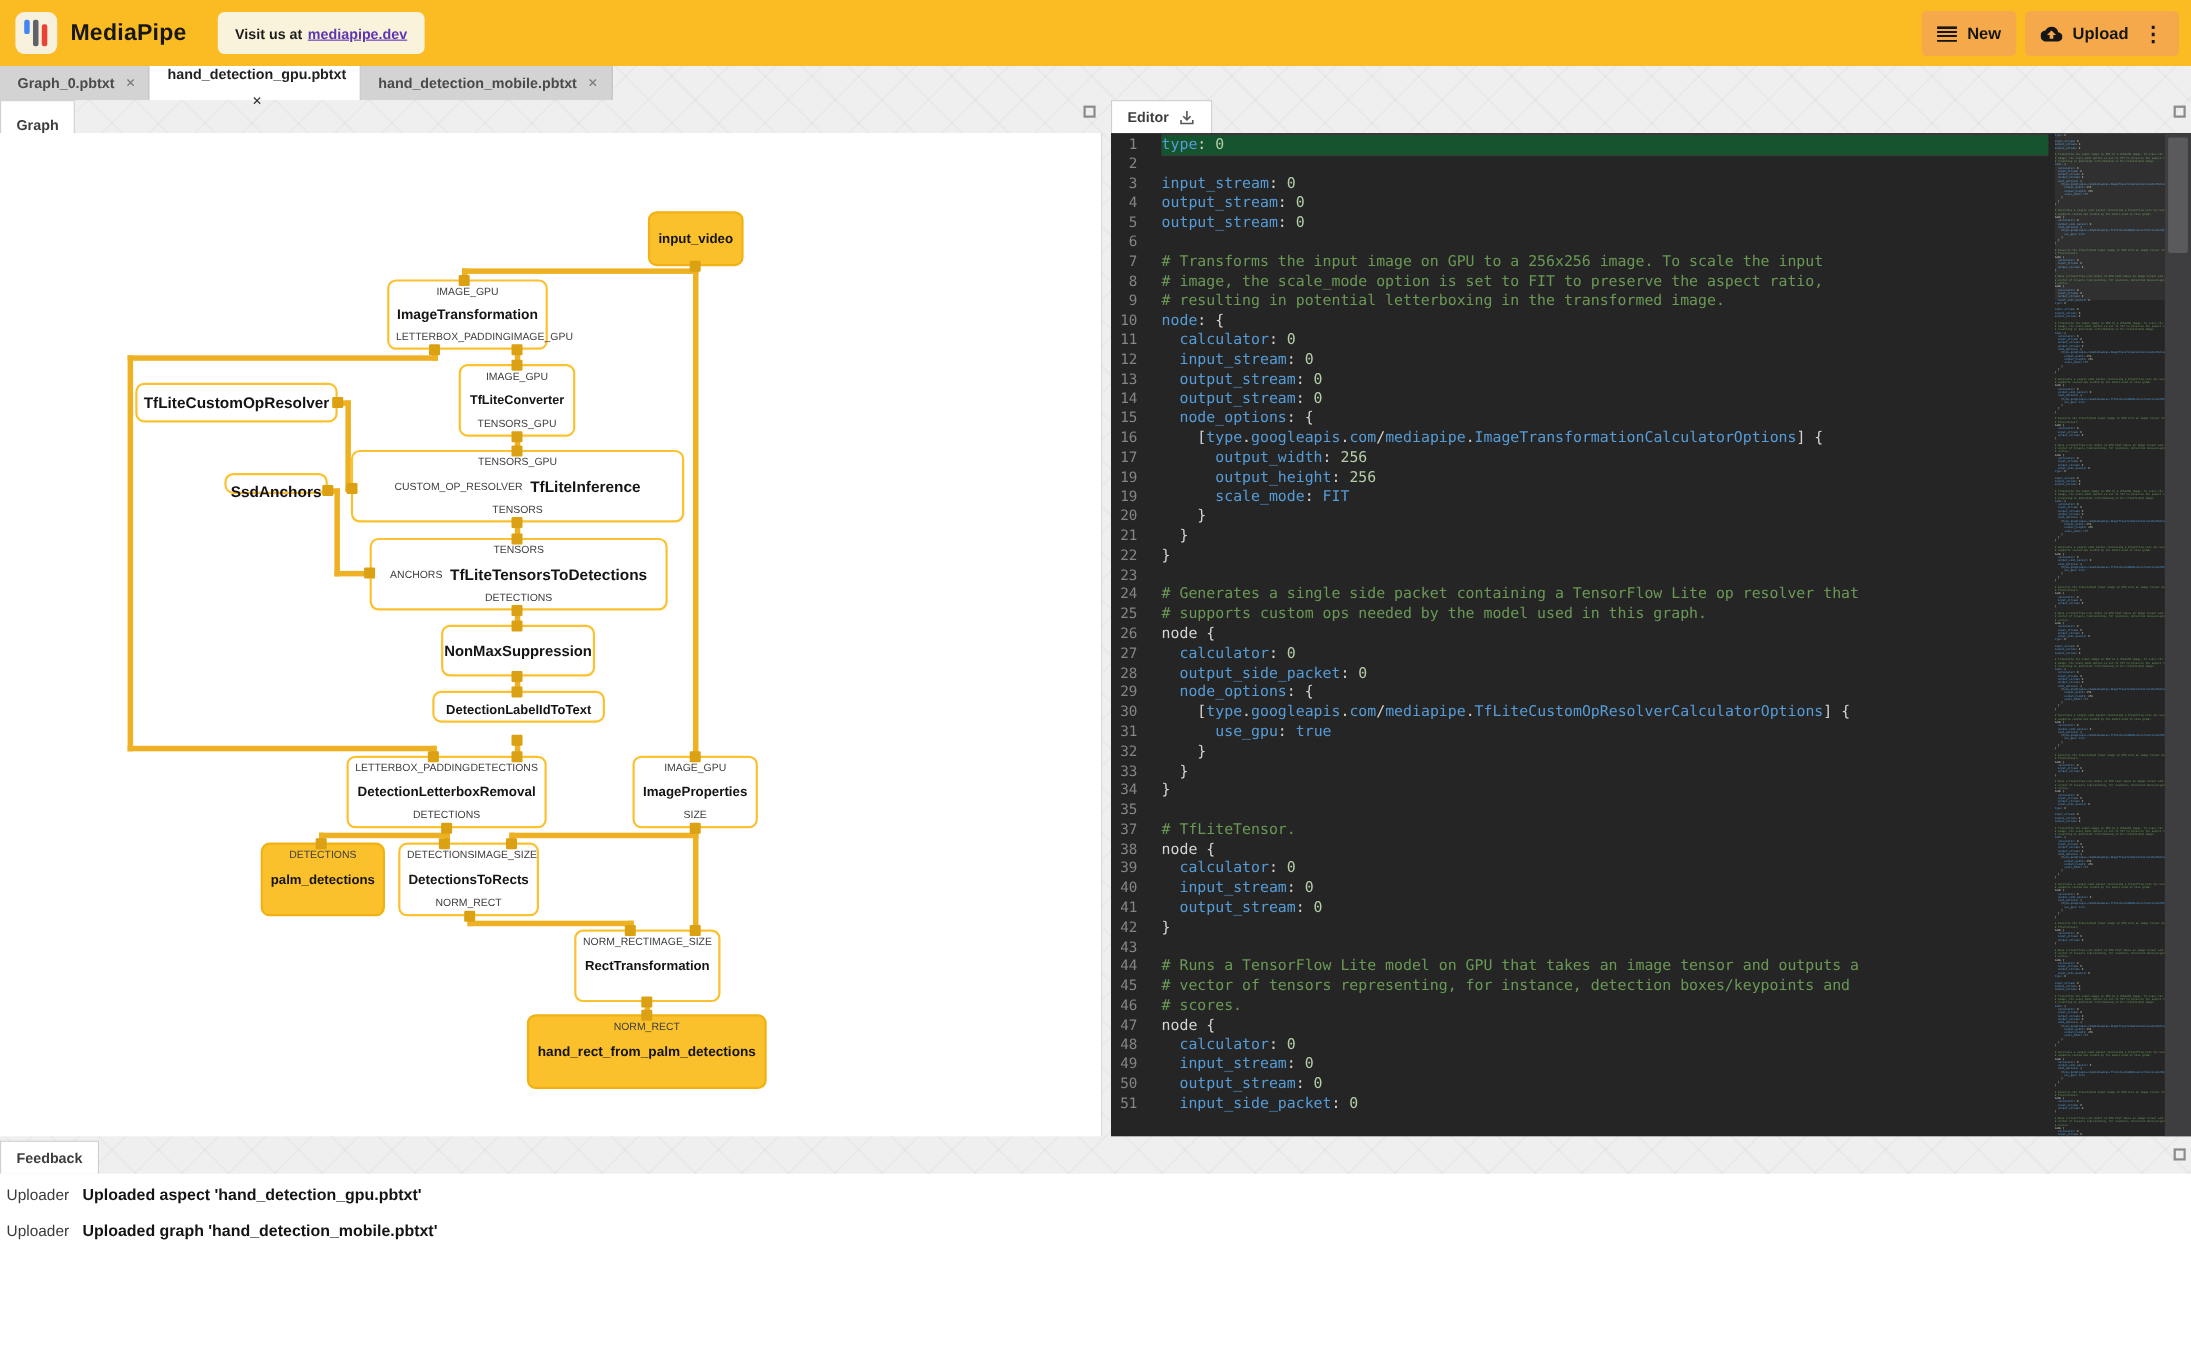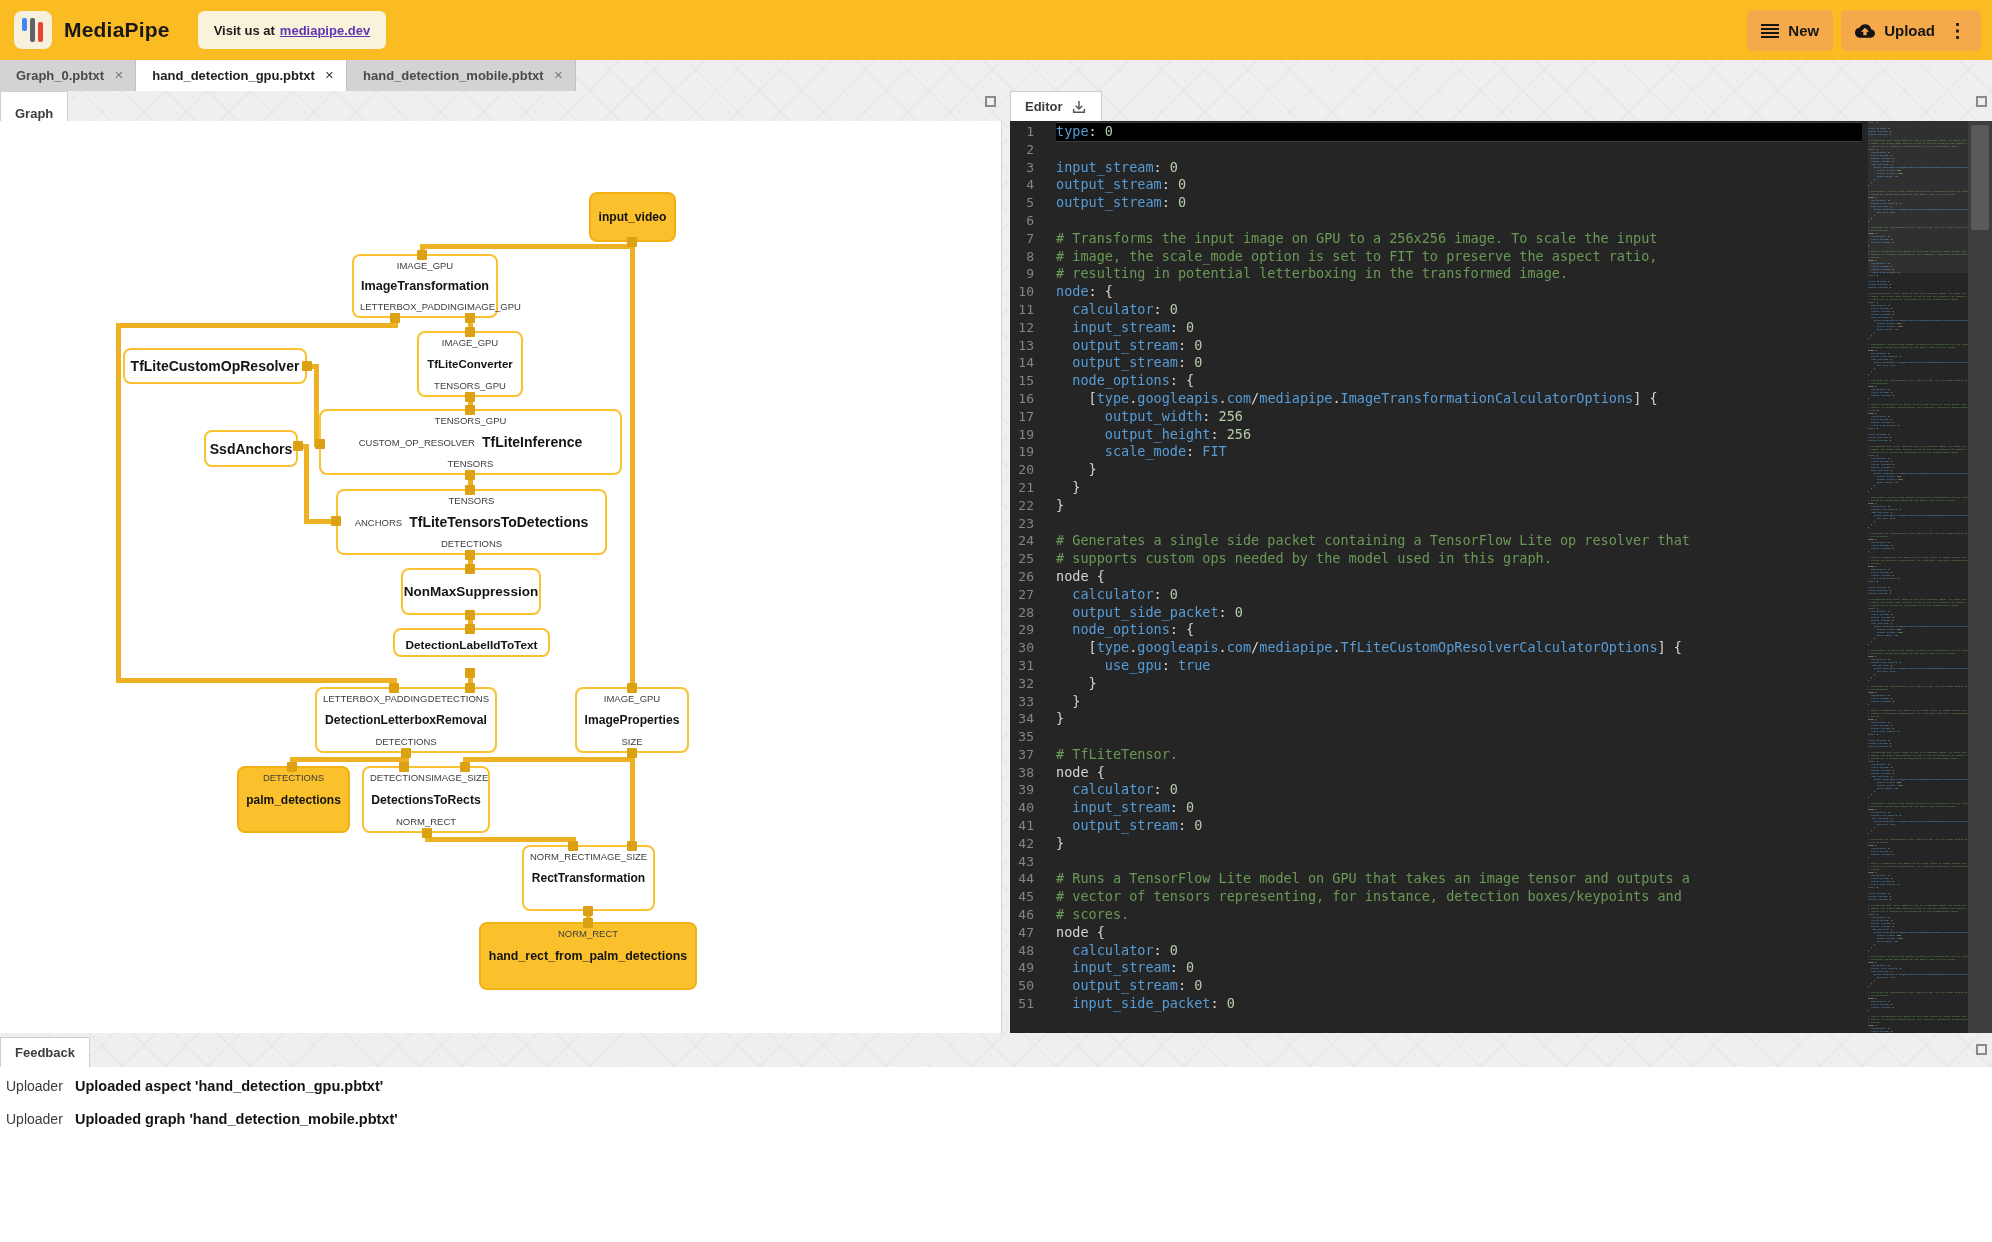--- a/index.html
+++ b/index.html
@@ -25,42 +25,42 @@
   .app-title{font-size:21px;font-weight:bold;color:#181818;margin-left:12px;letter-spacing:.2px;}
   .visit-pill{margin-left:28px;background:#FAF3DC;border-radius:6px;height:38px;display:flex;align-items:center;padding:0 16px;font-size:13px;font-weight:bold;color:#1c1c1c;}
   .visit-pill a{color:var(--link);margin-left:5px;text-decoration:underline;cursor:pointer;}
   .hdr-buttons{position:absolute;right:11px;top:10px;display:flex;gap:8px;}
   .hbtn{background:var(--btn);border-radius:5px;height:41px;display:flex;align-items:center;padding:0 14px;font-size:15px;font-weight:bold;color:#161616;cursor:pointer;gap:9px;}
   .icon-menu{width:18px;height:14px;background:repeating-linear-gradient(#161616 0 2px,transparent 2px 4px);}
   .kebab{font-size:19px;font-weight:bold;margin-left:4px;letter-spacing:0;}
   
   .file-tabs{position:absolute;left:0;top:60px;height:31px;display:flex;}
   .ftab{background:#D3D3D3;border-right:1px solid #c0c0c0;display:flex;align-items:center;padding:0 12px 0 16px;font-size:13px;font-weight:bold;color:#4a4a4a;cursor:pointer;gap:10px;}
-  .ftab.active{background:#fff;color:#1f1f1f;}
+  .ftab.active{background:#fff;color:#1f1f1f;flex-direction:column;}
   .ftab .x{font-size:11px;color:#777;font-weight:normal;cursor:pointer;}
   
   .ptab{position:absolute;height:30px;background:#fff;border:1px solid #cecece;border-bottom:none;display:flex;align-items:center;padding:0 14px;font-size:13px;font-weight:bold;color:#3d3d3d;gap:8px;cursor:pointer;}
   .expand{position:absolute;width:11px;height:11px;border:2px solid #8a8a8a;background:transparent;cursor:pointer;}
   
   .graph-panel{position:absolute;left:0;top:121px;width:1002px;height:912px;background:#fff;border-right:1px solid #d5d5d5;overflow:hidden;}
   .gnode{position:absolute;background:#fff;border:2px solid var(--node-border);border-radius:8px;display:flex;flex-direction:column;justify-content:space-between;padding:4px 6px;z-index:2;cursor:pointer;}
   .gnode.stream{background:var(--node-fill);border-color:#F2B113;}
   .gnode .prow{display:flex;align-items:center;font-size:9.5px;color:#3d3d3d;white-space:nowrap;min-height:11px;}
   .gnode .mid{flex:1;display:flex;align-items:center;justify-content:center;gap:7px;min-height:0;}
   .gnode .nname{font-weight:bold;color:#141414;white-space:nowrap;}
   .gnode .lport{font-size:9.5px;color:#3d3d3d;white-space:nowrap;}
   .edge{position:absolute;background:var(--edge);z-index:1;}
   .pmark{position:absolute;width:10px;height:10px;background:var(--port);z-index:3;border-radius:1px;}
   
   .editor-panel{position:absolute;left:1010px;top:121px;width:982px;height:912px;background:var(--ed-bg);overflow:hidden;}
   .code-area{position:absolute;left:0;top:2px;width:852px;}
   .cline{display:flex;height:17.8px;line-height:17.8px;font-family:"DejaVu Sans Mono","Liberation Mono",monospace;font-size:13.5px;white-space:pre;color:var(--plain);}
   .cline .ln{width:24px;text-align:right;color:#858585;flex:0 0 auto;font-size:13px;}
   .cline .ct{margin-left:22px;flex:1;}
-  .cline.cur .ct{background:#000000;box-shadow:0 1px 0 #3C3C3E,0 -1px 0 #3C3C3E;}
+  .cline.cur .ct{background:#14532d;box-shadow:0 1px 0 #3C3C3E,0 -1px 0 #3C3C3E;}
   .k{color:var(--k);} .c{color:var(--c);} .n{color:var(--n);}
   .minimap{position:absolute;right:24px;top:0;width:100px;height:912px;overflow:hidden;cursor:pointer;}
   .minimap .mscale{transform:scale(0.2);transform-origin:0 0;width:500px;}
   .minimap .mline{height:15px;line-height:15px;font-family:"DejaVu Sans Mono",monospace;font-size:12px;white-space:pre;color:var(--plain);}
   .mviewport{position:absolute;left:0;top:0;width:100%;height:152px;background:rgba(255,255,255,.05);pointer-events:none;}
   .ed-scrollbar{position:absolute;right:0;top:0;width:24px;height:912px;background:#3E3E40;cursor:pointer;}
   .ed-thumb{position:absolute;left:3px;top:4px;width:18px;height:105px;background:#5A5A5C;border-radius:2px;cursor:pointer;}
   .dl-icon{width:16px;height:16px;}
   
   .feedback-panel{position:absolute;left:0;top:1067px;width:1992px;height:175px;background:#fff;}
@@ -203,21 +203,21 @@
           <span>TENSORS_GPU</span>
         </div>
         <div class="mid">
           <span class="lport">CUSTOM_OP_RESOLVER</span>
           <span class="nname" style="font-size: 14px;">TfLiteInference</span>
         </div>
         <div class="prow" style="justify-content: center;">
           <span>TENSORS</span>
         </div>
       </div>
-      <div class="gnode" style="left: 204px; top: 309px; width: 94px; height: 37px;">
+      <div class="gnode" style="left: 204px; top: 309px; width: 94px; height: 19px;">
         <div class="prow" style="justify-content: center;"></div>
         <div class="mid">
           <span class="nname" style="font-size: 14px;">SsdAnchors</span>
         </div>
         <div class="prow" style="justify-content: center;"></div>
       </div>
       <div class="gnode" style="left: 336px; top: 368px; width: 271px; height: 66px;">
         <div class="prow" style="justify-content: center;">
           <span>TENSORS</span>
         </div>

